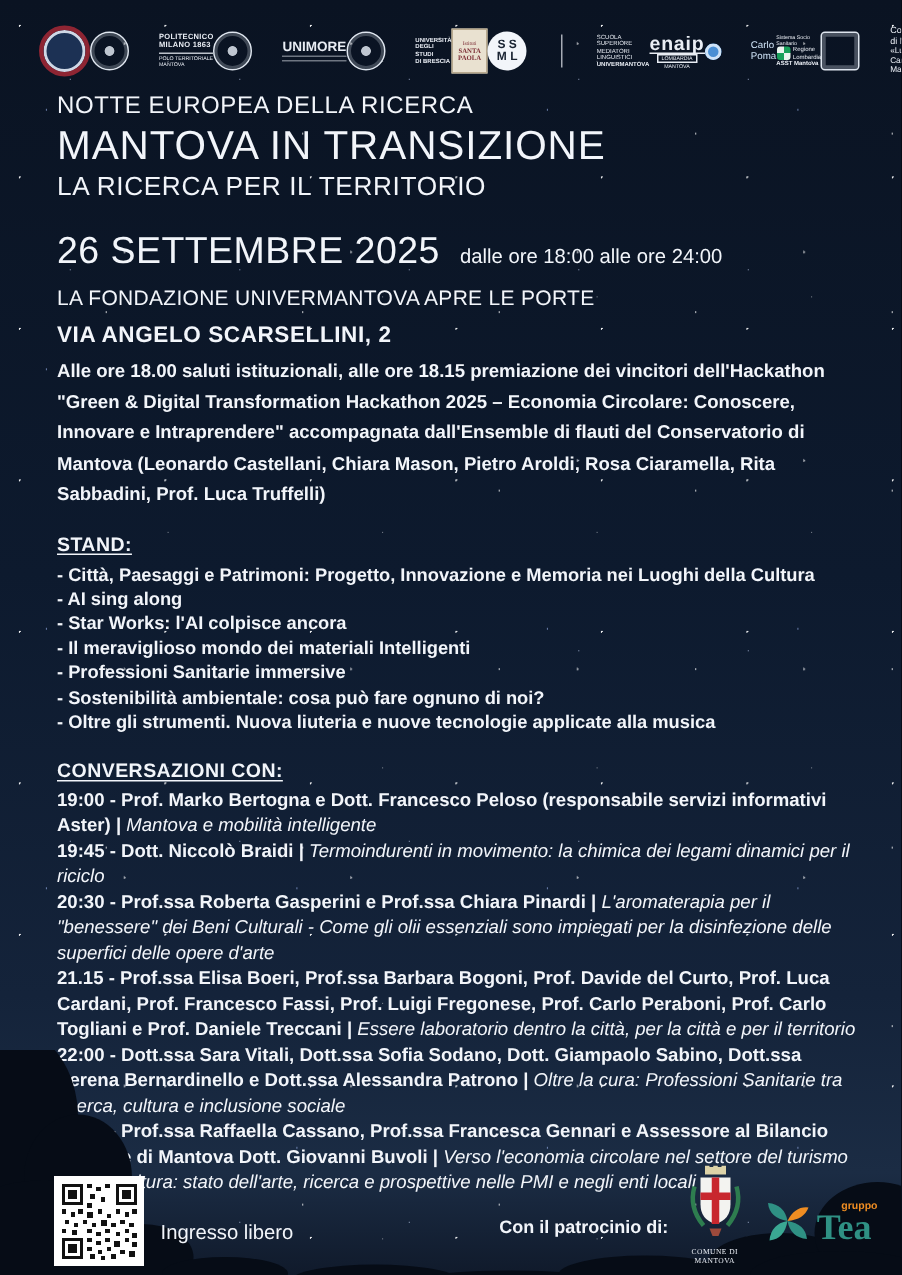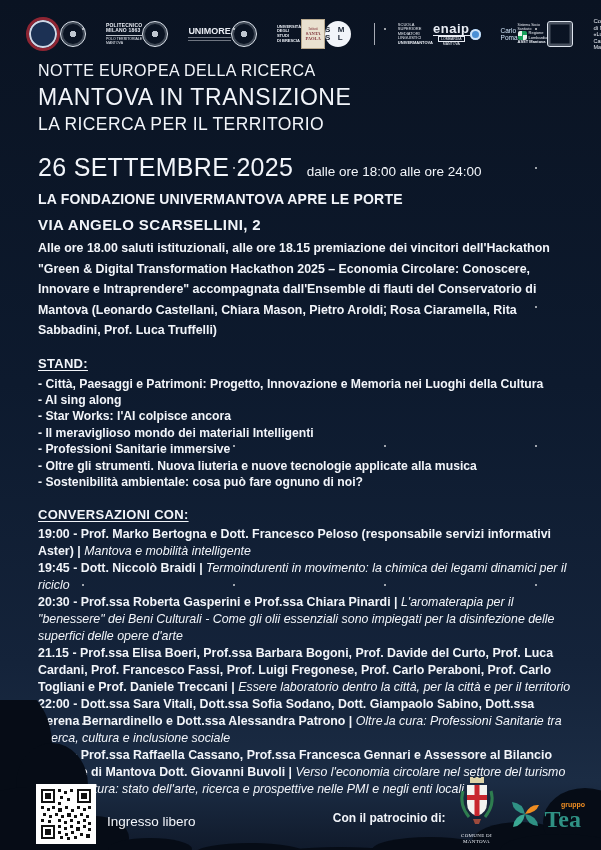--- a/index.html
+++ b/index.html
@@ -31,44 +31,44 @@
   .l5{font-size:5px;font-weight:bold;letter-spacing:.2px;}
   .l4{font-size:4px;}
   .l35{font-size:3.5px;}
   .divline{height:1px;background:#e9edf4;margin:1px 0;opacity:.8;}
   .sp-box{width:22px;height:28px;background:#e9e1d0;border:1.5px solid #b8a98e;
     display:flex;flex-direction:column;align-items:center;justify-content:center;
     color:#7c2d35;font-family:"Liberation Serif",serif;line-height:1.2;}
   .sp-box .i{font-size:3.5px;}
   .sp-box .b{font-size:4.5px;font-weight:bold;}
   .ssml-circle{width:26px;height:26px;border-radius:50%;background:#f2f5fa;color:#1a2433;
-    display:flex;flex-direction:row;align-items:center;justify-content:center;
+    display:flex;flex-direction:column;align-items:center;justify-content:center;
     font-weight:bold;font-size:8px;line-height:1;flex:0 0 auto;}
   .vbar{width:1px;height:22px;background:#e9edf4;opacity:.7;margin:0 3px;}
   .enaip-word{font-size:13px;font-weight:bold;letter-spacing:.5px;border-bottom:1px solid #e9edf4;line-height:1;}
   .enaip-sub{font-size:3.5px;border:0.5px solid #e9edf4;padding:0 2px;align-self:center;}
   .cp-dot{width:11px;height:11px;border-radius:50%;background:#4a8fd4;
     box-shadow:inset 0 0 0 2px #cfe3f7;flex:0 0 auto;}
   .cp-name{font-size:6.5px;color:#cfe3f7;}
   .rl-rose{width:9px;height:9px;background:
      conic-gradient(#18a05a 0 25%, #eaf4ee 0 50%, #18a05a 0 75%, #eaf4ee 0);
      border-radius:2px;flex:0 0 auto;}
   .sealsq{width:24px;height:24px;border:1.5px solid #dfe6ef;border-radius:3px;
     box-shadow:inset 0 0 0 2.5px rgba(223,230,239,.3);flex:0 0 auto;}
   .l6{font-size:6px;}
   .l55{font-size:5.5px;}
   
   .content{position:absolute;top:60px;left:38px;width:534px;}
   .t1{font-size:16px;letter-spacing:.4px;line-height:22px;}
-  .t2{font-size:23px;letter-spacing:.6px;line-height:30px;}
+  .t2{font-size:27px;letter-spacing:.6px;line-height:30px;}
   .t3{font-size:17.5px;letter-spacing:.4px;line-height:25px;}
   .date-row{margin-top:15px;line-height:30px;white-space:nowrap;}
   .date{font-size:25px;letter-spacing:.3px;}
   .time{font-size:13.5px;margin-left:9px;}
-  .venue{font-size:14px;font-weight:700;letter-spacing:.2px;margin-top:4px;}
+  .venue{font-size:14px;font-weight:400;letter-spacing:.2px;margin-top:4px;}
   .address{font-size:15px;font-weight:bold;letter-spacing:.4px;margin-top:9px;}
   .sec-h{font-size:13px;font-weight:bold;letter-spacing:.3px;margin:0;
     text-decoration:underline;text-underline-offset:2px;}
   .h-prem{margin-top:21px;}
   .h-stand{margin-top:15px;}
   .h-conv{margin-top:17px;}
   .prem-body{font-size:12.4px;font-weight:bold;line-height:20.5px;margin:5px 0 0 0;}
   .stand-list{list-style:none;margin:5px 0 0 0;padding:0;}
   .stand-list li{font-size:12.2px;font-weight:bold;line-height:16.4px;white-space:nowrap;}
   .conv{margin-top:4px;}
@@ -193,22 +193,22 @@
 
     <p class="prem-body">Alle ore 18.00 saluti istituzionali, alle ore 18.15 premiazione dei vincitori dell'Hackathon "Green &amp; Digital Transformation Hackathon 2025 – Economia Circolare: Conoscere, Innovare e Intraprendere" accompagnata dall'Ensemble di flauti del Conservatorio di Mantova (Leonardo Castellani, Chiara Mason, Pietro Aroldi, Rosa Ciaramella, Rita Sabbadini, Prof. Luca Truffelli)</p>
 
     <h2 class="sec-h h-stand">STAND:</h2>
     <ul class="stand-list">
       <li>- Città, Paesaggi e Patrimoni: Progetto, Innovazione e Memoria nei Luoghi della Cultura</li>
       <li>- AI sing along</li>
       <li>- Star Works: l'AI colpisce ancora</li>
       <li>- Il meraviglioso mondo dei materiali Intelligenti</li>
       <li>- Professioni Sanitarie immersive</li>
+      <li>- Sostenibilità ambientale: cosa può fare ognuno di noi?</li>
       <li>- Oltre gli strumenti. Nuova liuteria e nuove tecnologie applicate alla musica</li>
-      <li>- Sostenibilità ambientale: cosa può fare ognuno di noi?</li>
     </ul>
 
     <h2 class="sec-h h-conv">CONVERSAZIONI CON:</h2>
     <div class="conv">
       <p class="entry"><span class="spk">19:00 - Prof. Marko Bertogna e Dott. Francesco Peloso (responsabile servizi informativi Aster)</span> <span class="sep">|</span> <span class="talk">Mantova e mobilità intelligente</span></p>
       <p class="entry"><span class="spk">19:45 - Dott. Niccolò Braidi</span> <span class="sep">|</span> <span class="talk">Termoindurenti in movimento: la chimica dei legami dinamici per il riciclo</span></p>
       <p class="entry"><span class="spk">20:30 - Prof.ssa Roberta Gasperini e Prof.ssa Chiara Pinardi</span> <span class="sep">|</span> <span class="talk">L'aromaterapia per il "benessere" dei Beni Culturali - Come gli olii essenziali sono impiegati per la disinfezione delle superfici delle opere d'arte</span></p>
       <p class="entry"><span class="spk">21.15 - Prof.ssa Elisa Boeri, Prof.ssa Barbara Bogoni, Prof. Davide del Curto, Prof. Luca Cardani, Prof. Francesco Fassi, Prof. Luigi Fregonese, Prof. Carlo Peraboni, Prof. Carlo Togliani e Prof. Daniele Treccani</span> <span class="sep">|</span> <span class="talk">Essere laboratorio dentro la città, per la città e per il territorio</span></p>
       <p class="entry"><span class="spk">22:00 - Dott.ssa Sara Vitali, Dott.ssa Sofia Sodano, Dott. Giampaolo Sabino, Dott.ssa Serena Bernardinello e Dott.ssa Alessandra Patrono</span> <span class="sep">|</span> <span class="talk">Oltre la cura: Professioni Sanitarie tra ricerca, cultura e inclusione sociale</span></p>
       <p class="entry"><span class="spk">22:45 - Prof.ssa Raffaella Cassano, Prof.ssa Francesca Gennari e Assessore al Bilancio Comune di Mantova Dott. Giovanni Buvoli </span> <span class="sep">|</span> <span class="talk">Verso l'economia circolare nel settore del turismo e della cultura: stato dell'arte, ricerca e prospettive nelle PMI e negli enti locali</span></p>

